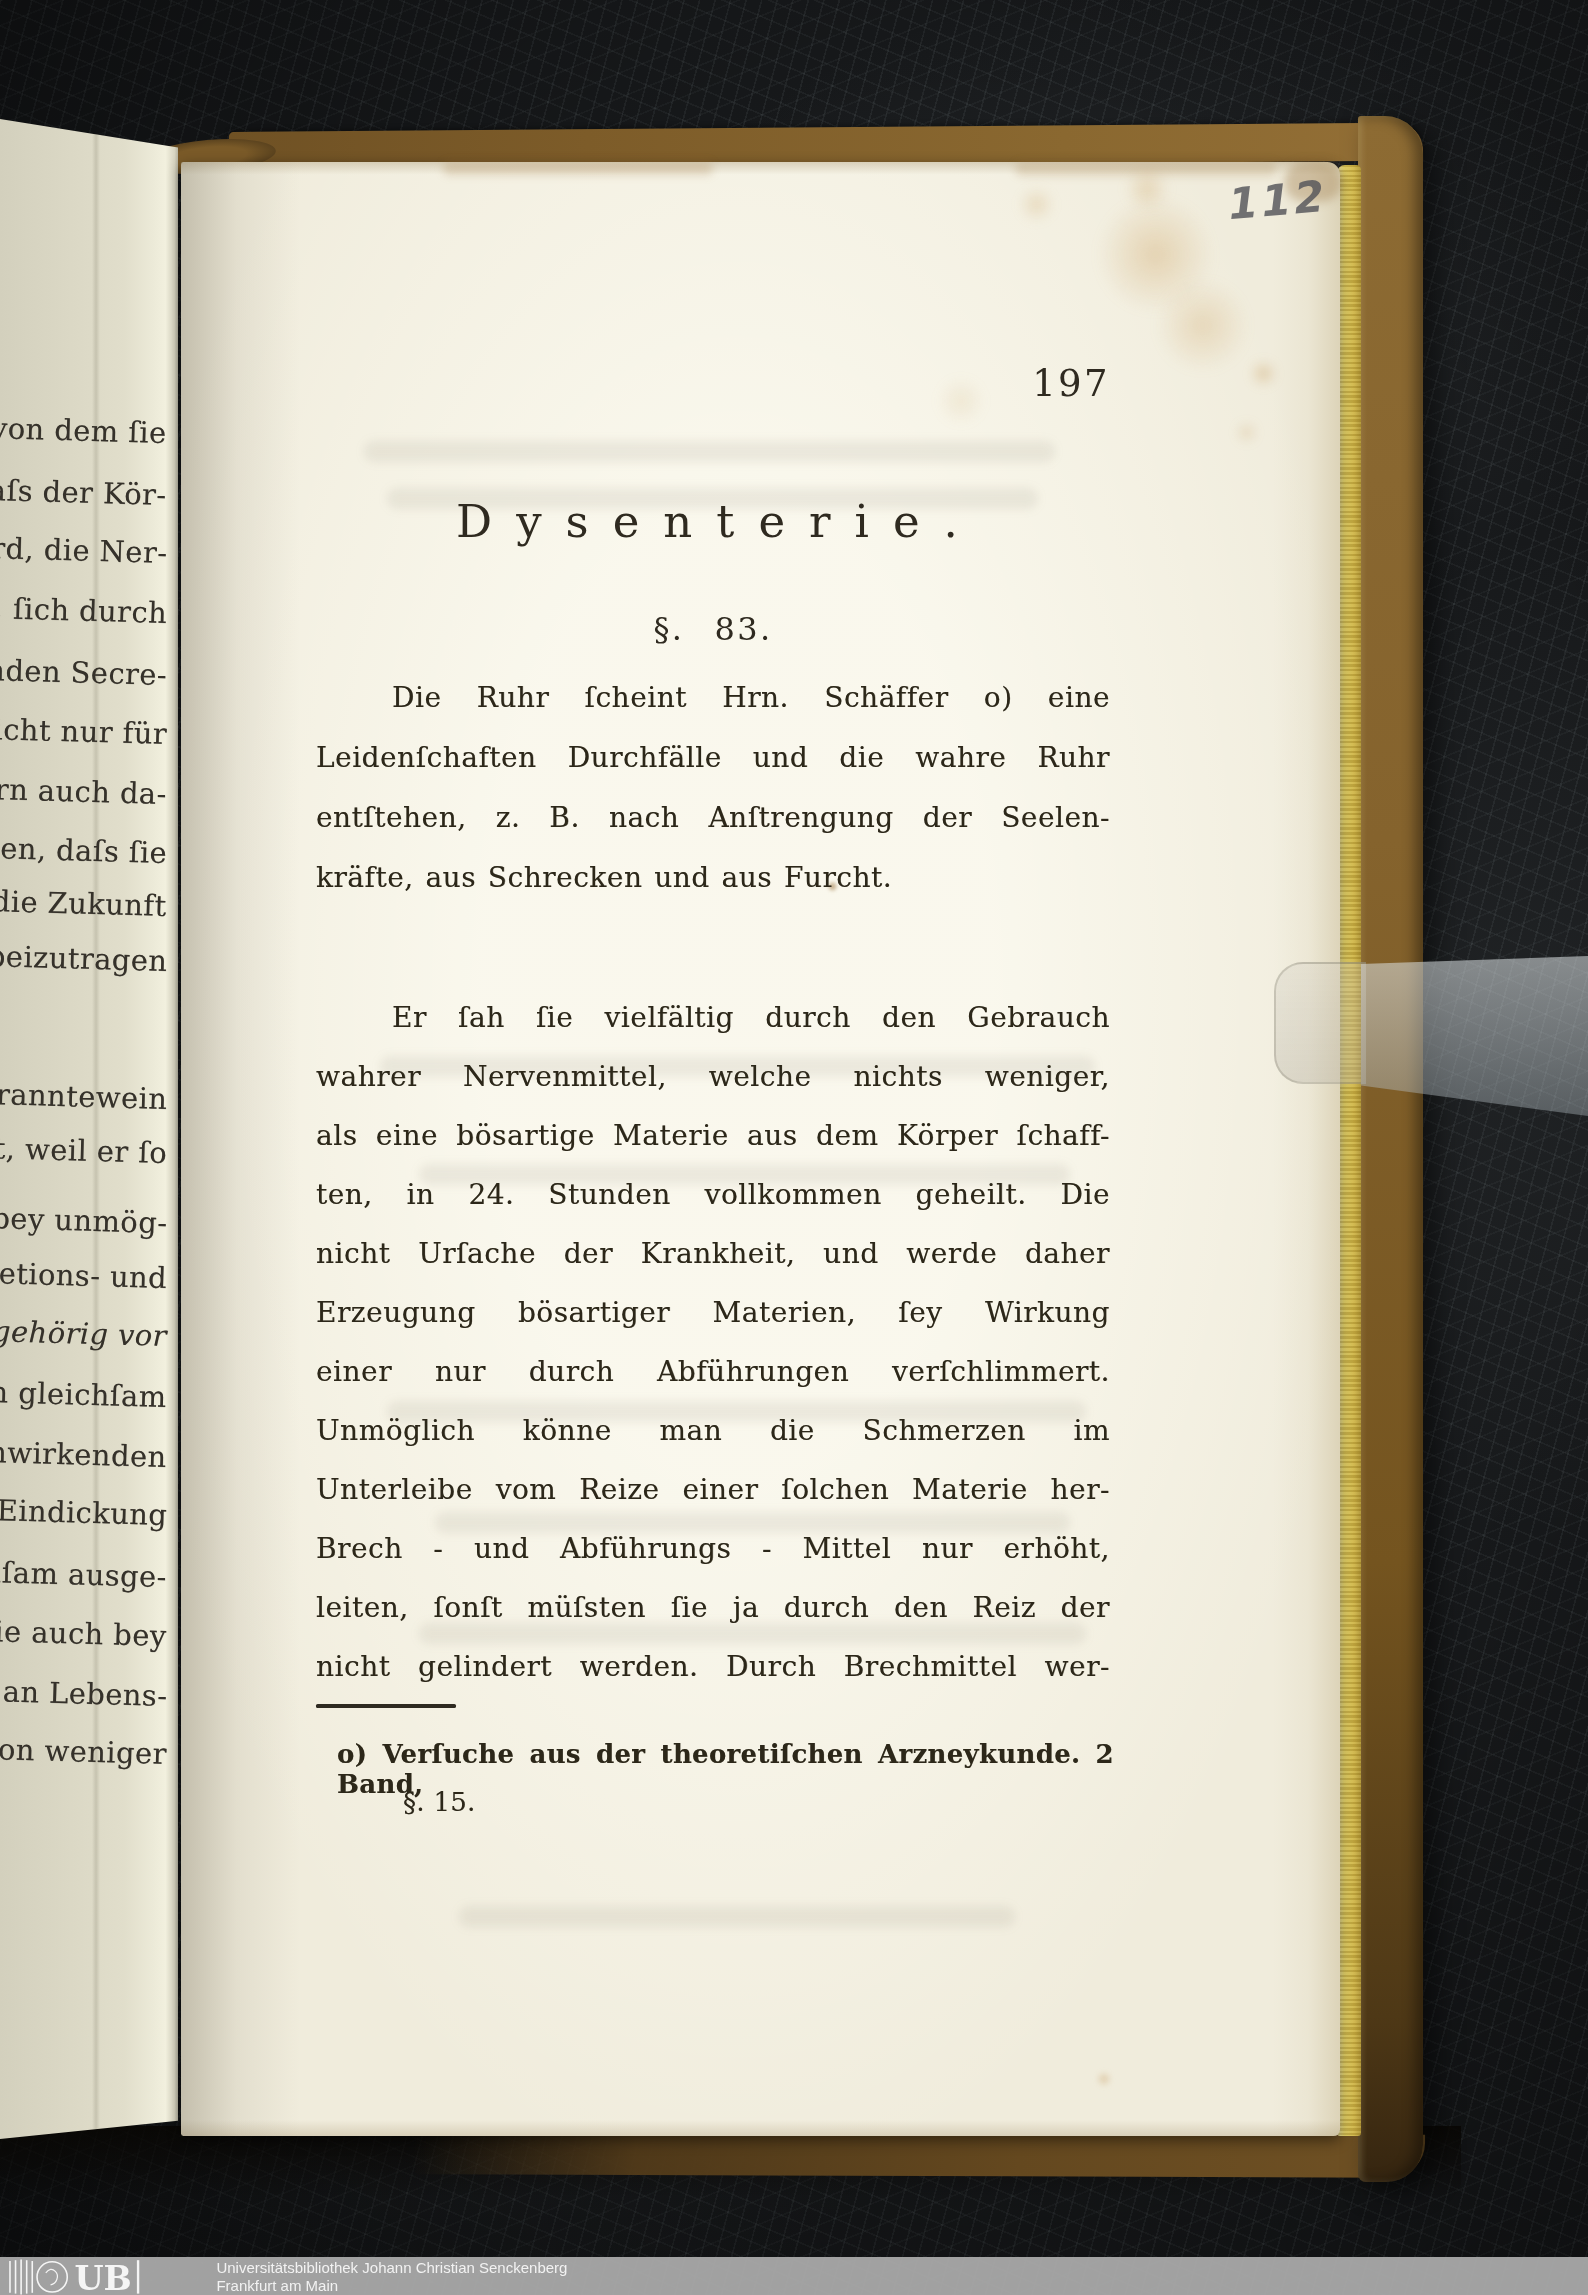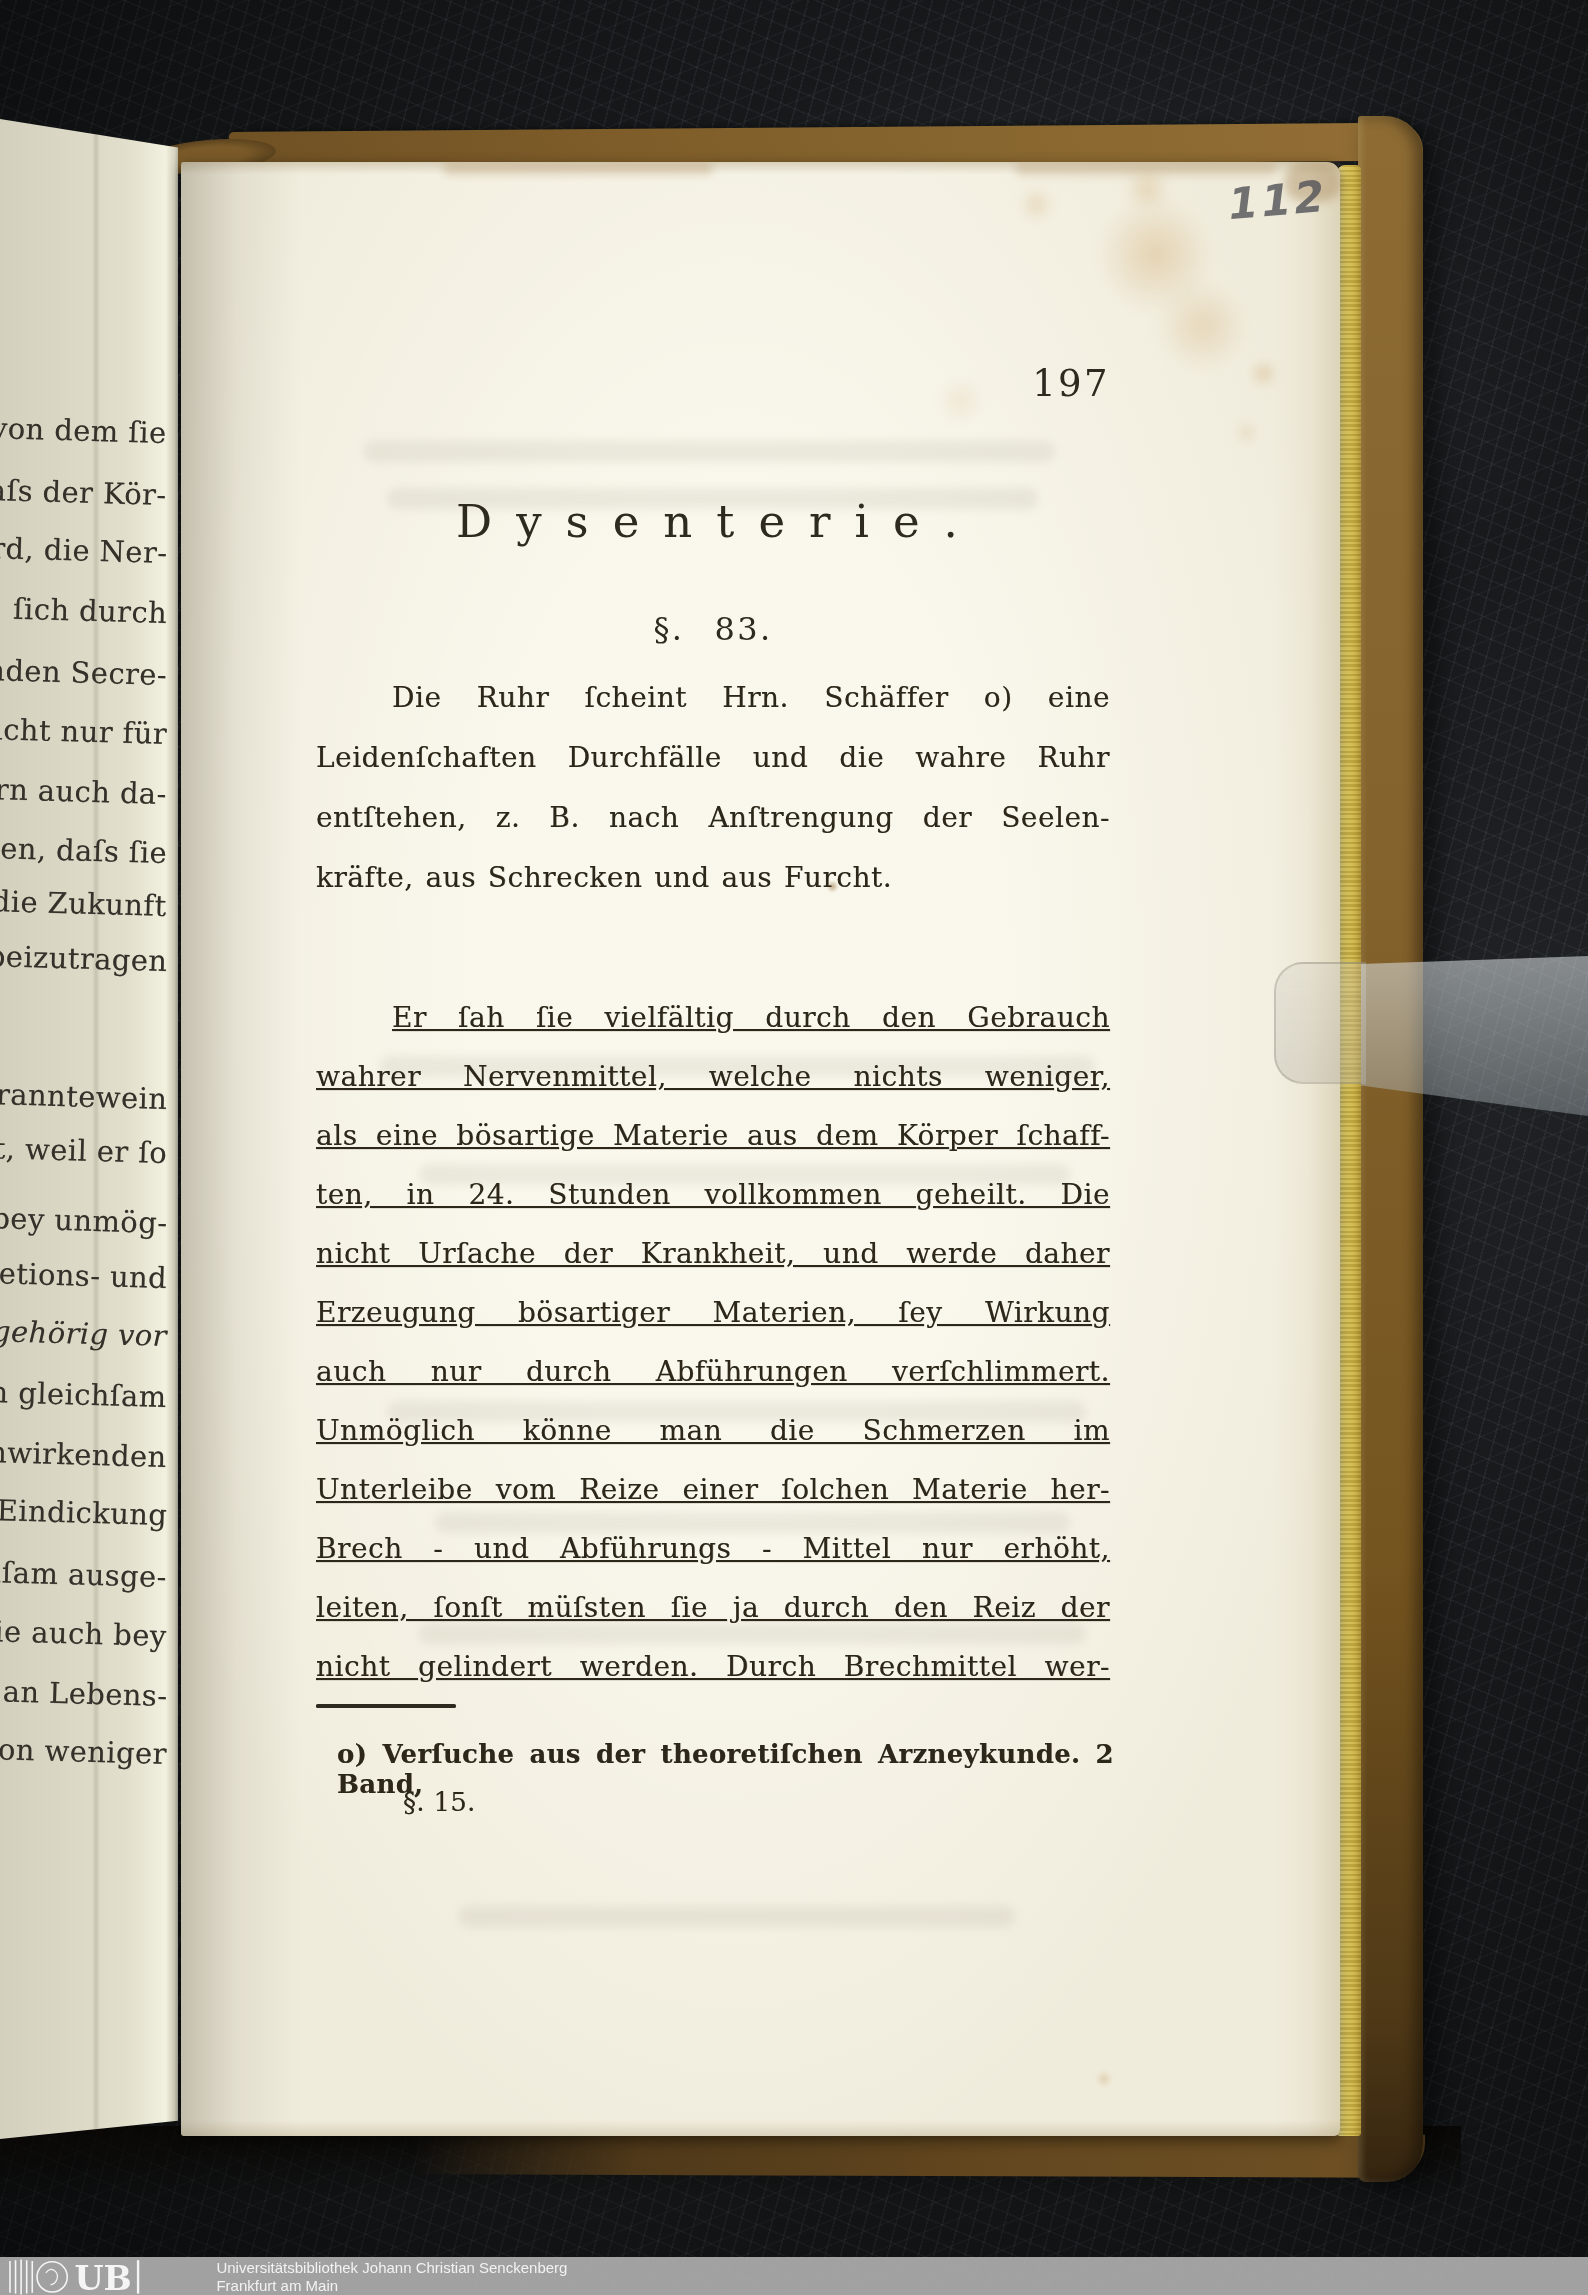--- a/index.html
+++ b/index.html
@@ -72,21 +72,21 @@
 
   .tc { position:absolute; left:135px; width:794px; color:#2f2a20; }
   .pageno { top:200px; text-align:right; font-size:37px; letter-spacing:2.4px; }
   .title  { top:333px; text-align:center; font-size:45px; letter-spacing:24px; white-space:nowrap; padding-left:12px; }
   .section{ top:448px; text-align:center; font-size:32px; letter-spacing:2.4px; word-spacing:17.5px; }
   .para1 { top:506px; }
   .para2 { top:826px; }
   .bline { font-size:28px; text-align:justify; text-align-last:justify; letter-spacing:0.5px; word-spacing:2.4px;
            color:#2c2719; text-shadow:0.3px 0.3px 0.6px rgba(44,39,25,0.42); }
   .para1 .bline { height:60px; line-height:60px; }
-  .para2 .bline { height:59px; line-height:59px;text-decoration:underline; }
+  .para2 .bline { height:59px; line-height:59px; }
   .ind { padding-left:76px; }
   .noj { text-align-last:left; }
   .fnrule { position:absolute; left:135px; top:1542px; width:140px; height:4px; background:#2e2a20; border-radius:1.6px; }
   .fn { position:absolute; color:#2c2719; font-size:26px; letter-spacing:0.3px;
         text-shadow:0.2px 0.2px 0.4px rgba(44,39,25,0.4); }
   .fn1 { left:156px; top:1577px; width:777px; text-align:justify; text-align-last:justify;font-weight:bold; }
   .fn2 { left:222px; top:1625px; }
 
   .pencil { position:absolute; left:1047px; top:12.7px; font-family:"DejaVu Sans","Liberation Sans",sans-serif;
     font-size:43px; font-weight:bold; color:#55555a; opacity:0.82;
@@ -182,21 +182,21 @@
       <div class="bline noj">kräfte, aus Schrecken und aus Furcht.</div>
     </div>
 
     <div class="tc para2">
       <div class="bline ind">Er ſah ſie vielfältig durch den Gebrauch</div>
       <div class="bline">wahrer Nervenmittel, welche nichts weniger,</div>
       <div class="bline">als eine bösartige Materie aus dem Körper ſchaff-</div>
       <div class="bline">ten, in 24. Stunden vollkommen geheilt. Die</div>
       <div class="bline">nicht Urſache der Krankheit, und werde daher</div>
       <div class="bline">Erzeugung bösartiger Materien, ſey Wirkung</div>
-      <div class="bline">auch nur durch Abführungen verſchlimmert.</div>
+      <div class="bline">einer nur durch Abführungen verſchlimmert.</div>
       <div class="bline">Unmöglich könne man die Schmerzen im</div>
       <div class="bline">Unterleibe vom Reize einer ſolchen Materie her-</div>
       <div class="bline">Brech - und Abführungs - Mittel nur erhöht,</div>
       <div class="bline">leiten, ſonſt müſsten ſie ja durch den Reiz der</div>
       <div class="bline">nicht gelindert werden. Durch Brechmittel wer-</div>
     </div>
 
     <div class="fnrule"></div>
     <div class="fn fn1">o) Verſuche aus der theoretiſchen Arzneykunde. 2 Band,</div>
     <div class="fn fn2">§. 15.</div>

